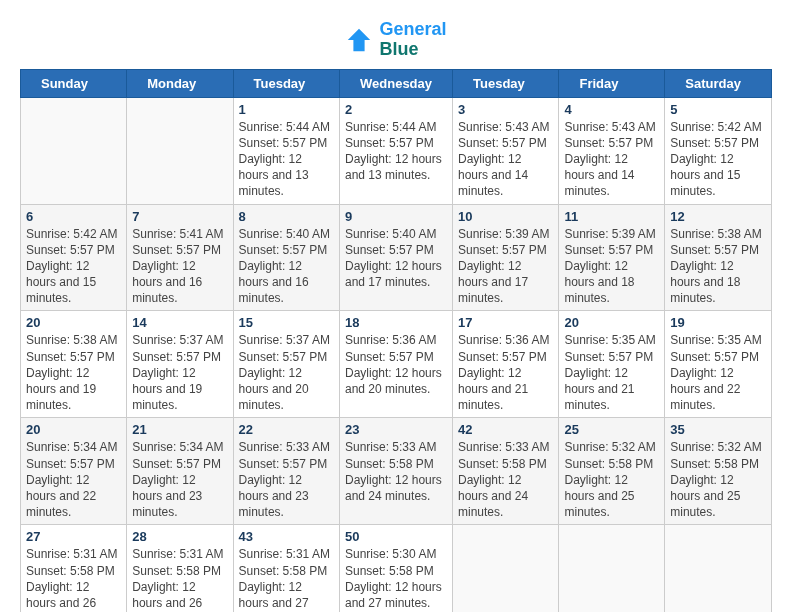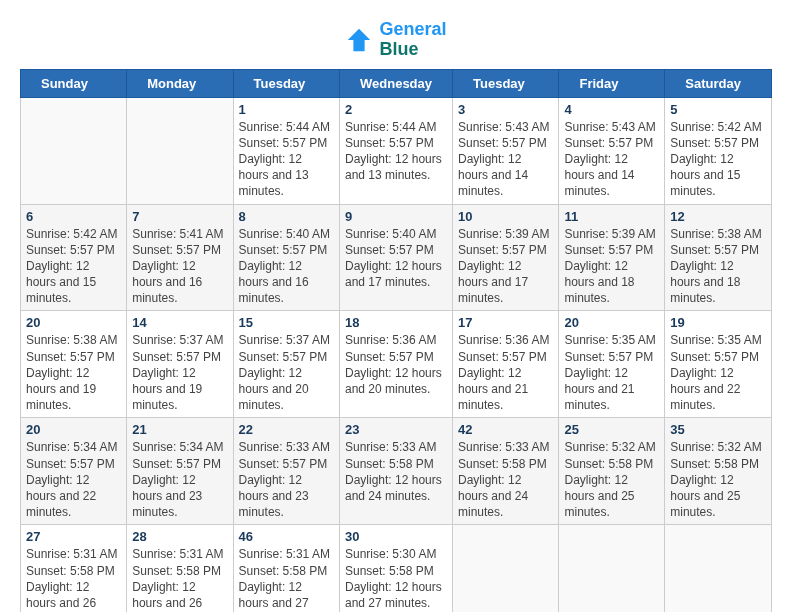--- a/index.html
+++ b/index.html
@@ -241,25 +241,25 @@
       <tr>
         <td>
           <span class="day-number">27</span>
           <div class="day-info">Sunrise: 5:31 AM<br>Sunset: 5:58 PM<br>Daylight: 12 hours and 26 minutes.</div>
         </td>
         <td>
           <span class="day-number">28</span>
           <div class="day-info">Sunrise: 5:31 AM<br>Sunset: 5:58 PM<br>Daylight: 12 hours and 26 minutes.</div>
         </td>
         <td>
-          <span class="day-number">46</span>
+          <span class="day-number">43</span>
           <div class="day-info">Sunrise: 5:31 AM<br>Sunset: 5:58 PM<br>Daylight: 12 hours and 27 minutes.</div>
         </td>
         <td>
-          <span class="day-number">30</span>
+          <span class="day-number">50</span>
           <div class="day-info">Sunrise: 5:30 AM<br>Sunset: 5:58 PM<br>Daylight: 12 hours and 27 minutes.</div>
         </td>
         <td class="empty-cell"></td>
         <td class="empty-cell"></td>
         <td class="empty-cell"></td>
       </tr>
     </tbody>
 </table>
 
 </body></html>

